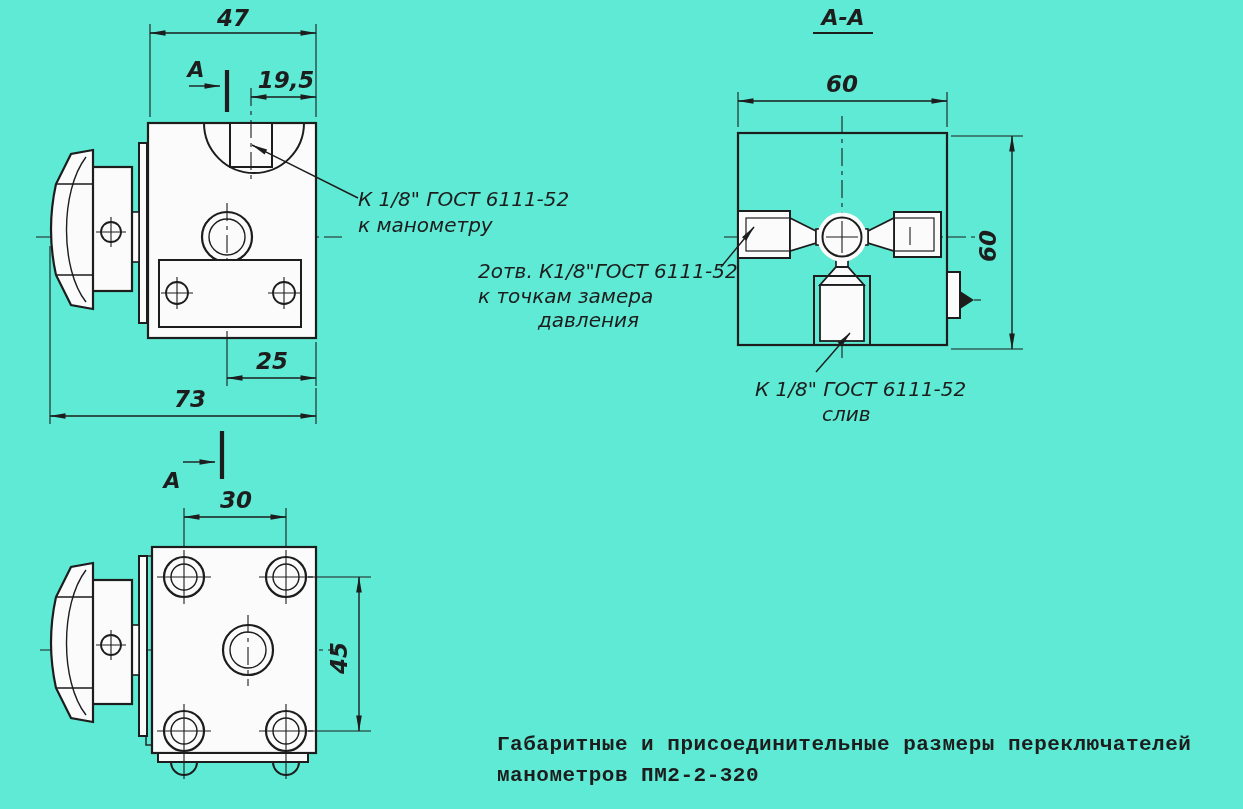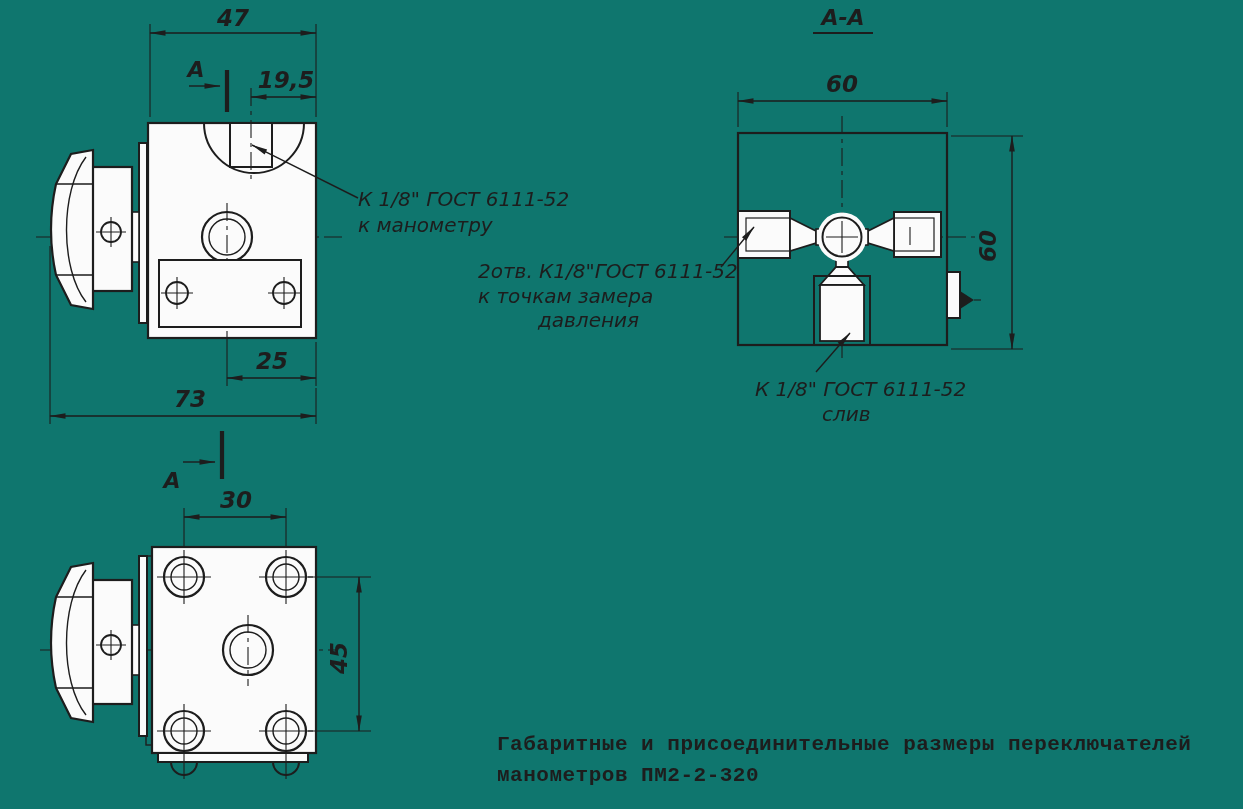--- a/index.html
+++ b/index.html
@@ -1,16 +1,16 @@
 <!DOCTYPE html>
 <html><head>
 <meta charset="utf-8">
 <style>
   html,body{margin:0;padding:0;background:#fbfbfb;}
-  .stage{position:relative;width:1243px;height:809px;background:#0f766e;overflow:hidden;
+  .stage{position:relative;width:1243px;height:809px;background:#5eead4;overflow:hidden;
          font-family:"DejaVu Sans",sans-serif;}
   svg{display:block}
   .ln{stroke:#1d1d1d;fill:none;stroke-linecap:butt}
   .w22{stroke-width:2.2}
   .w2{stroke-width:2}
   .w18{stroke-width:1.8}
   .w16{stroke-width:1.6}
   .w14{stroke-width:1.4}
   .w12{stroke-width:1.2}
   .thin{stroke-width:1.1}

